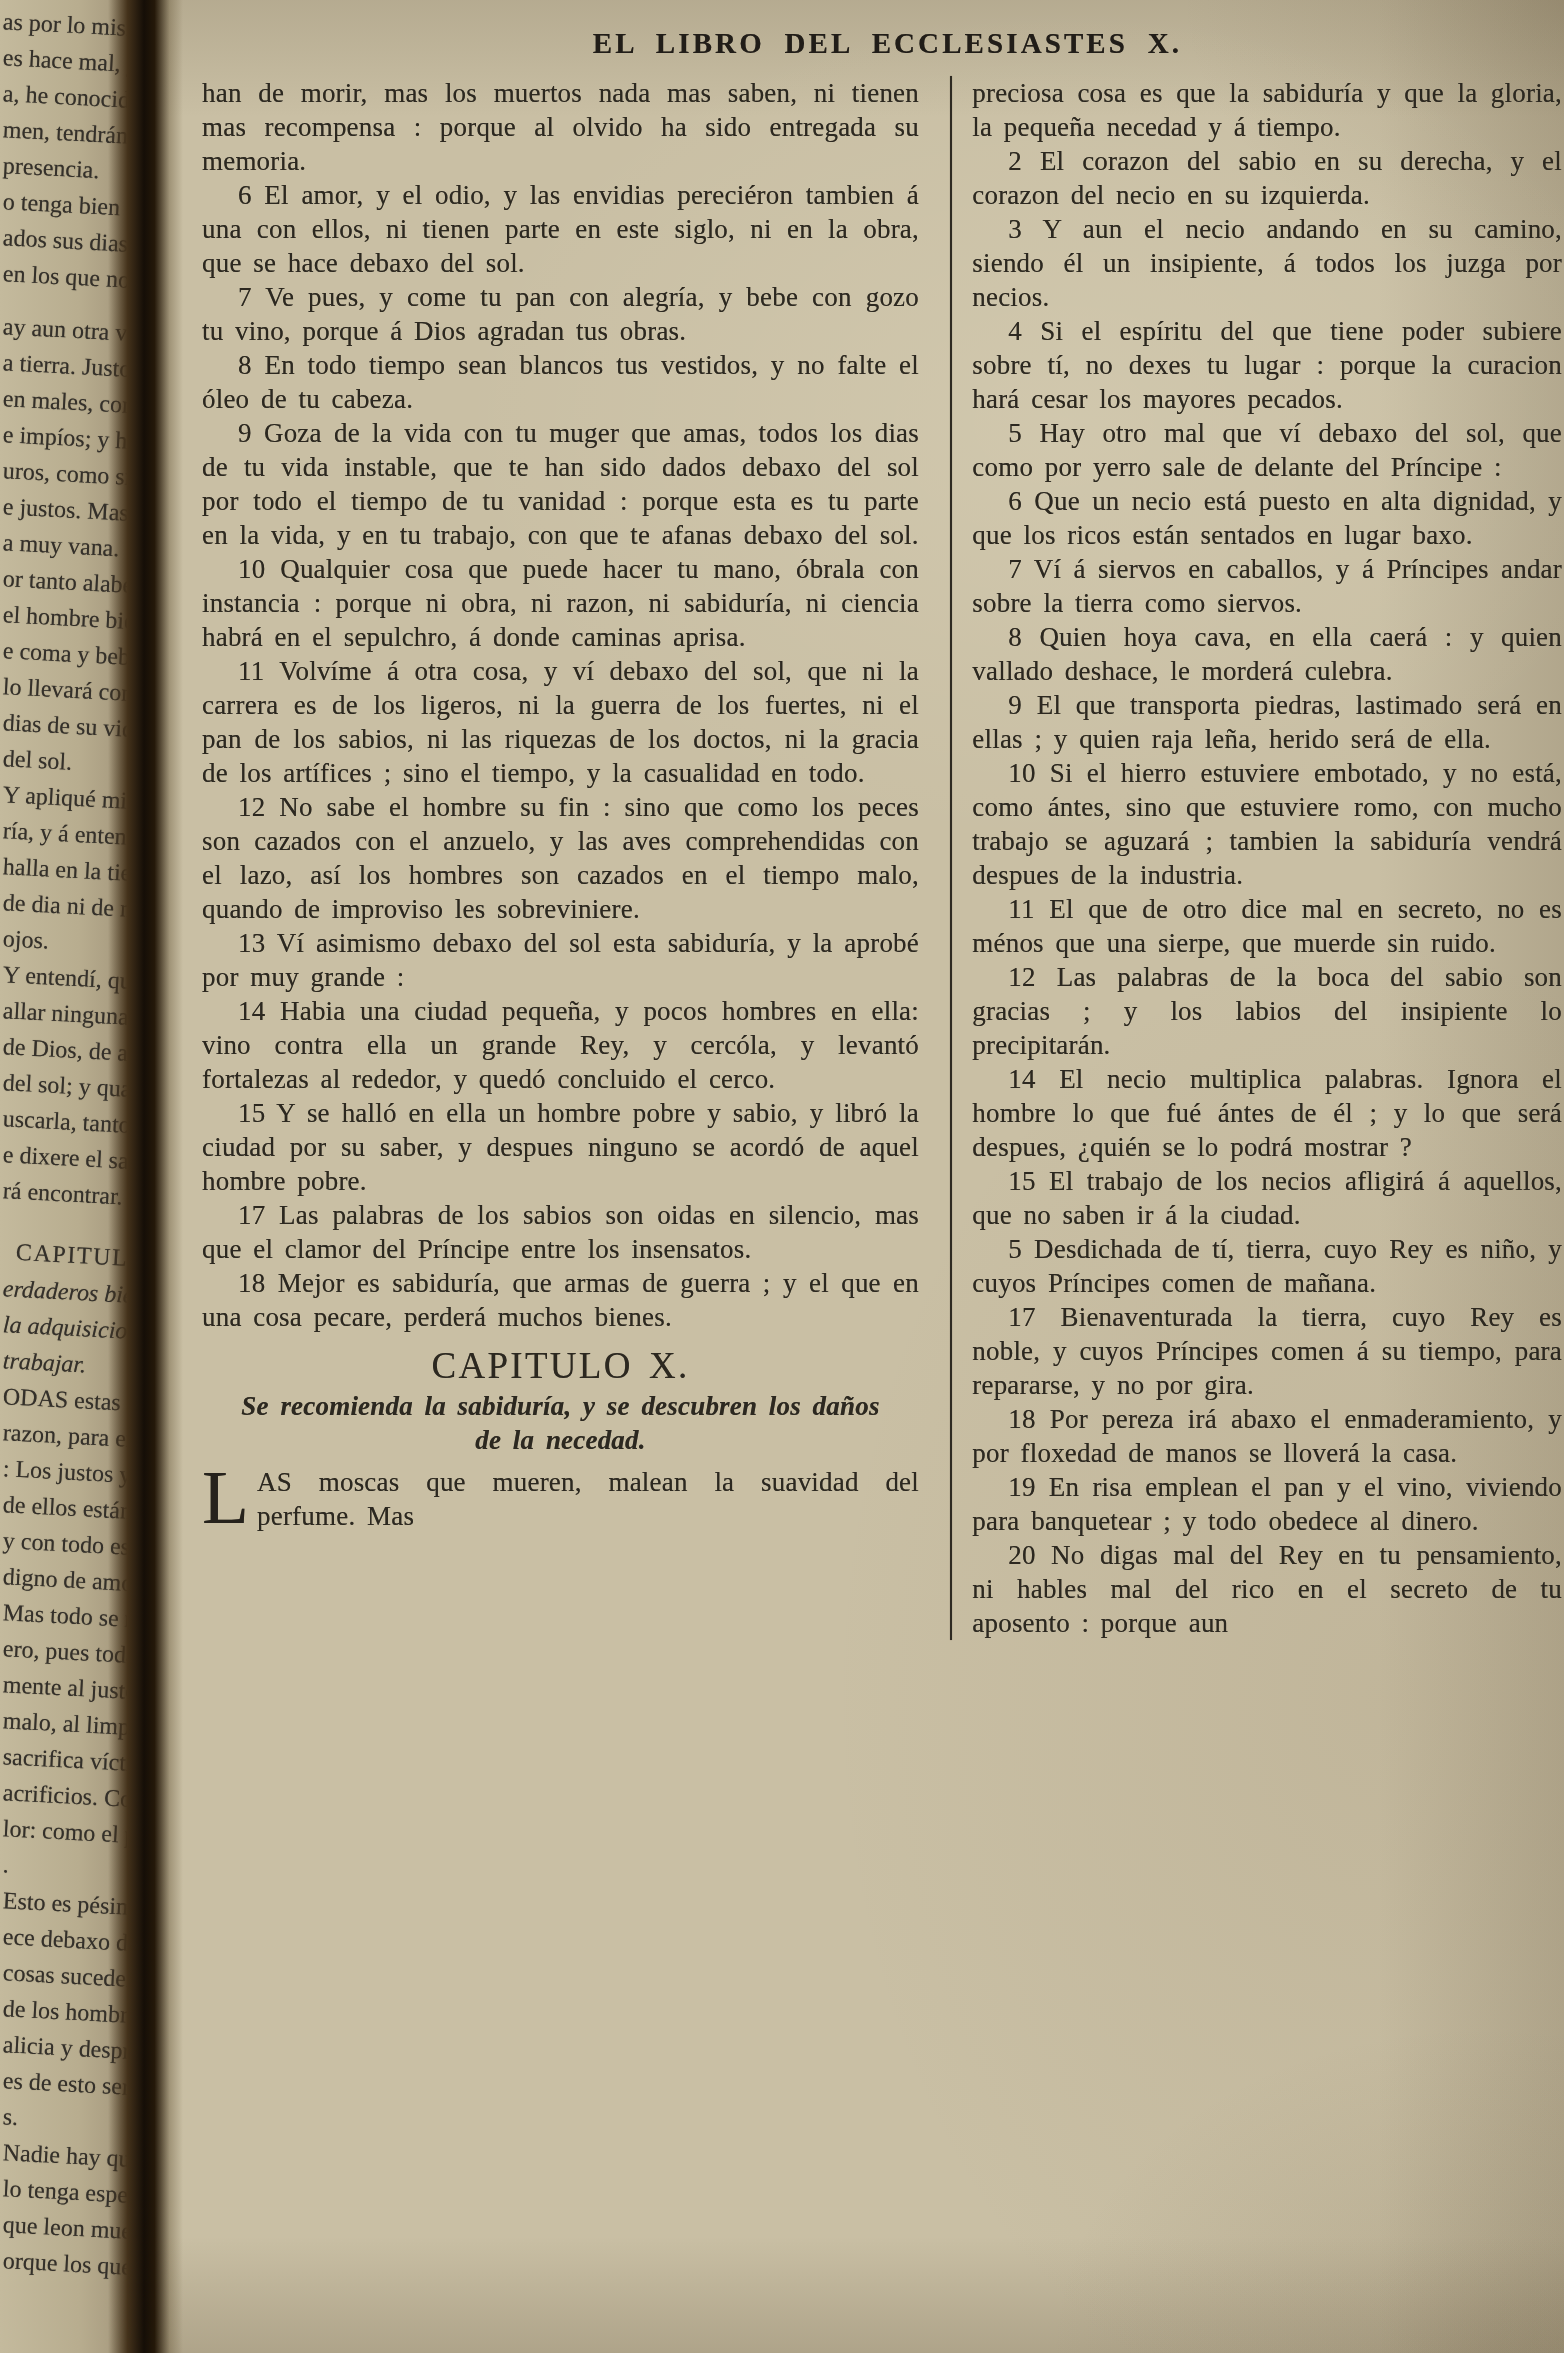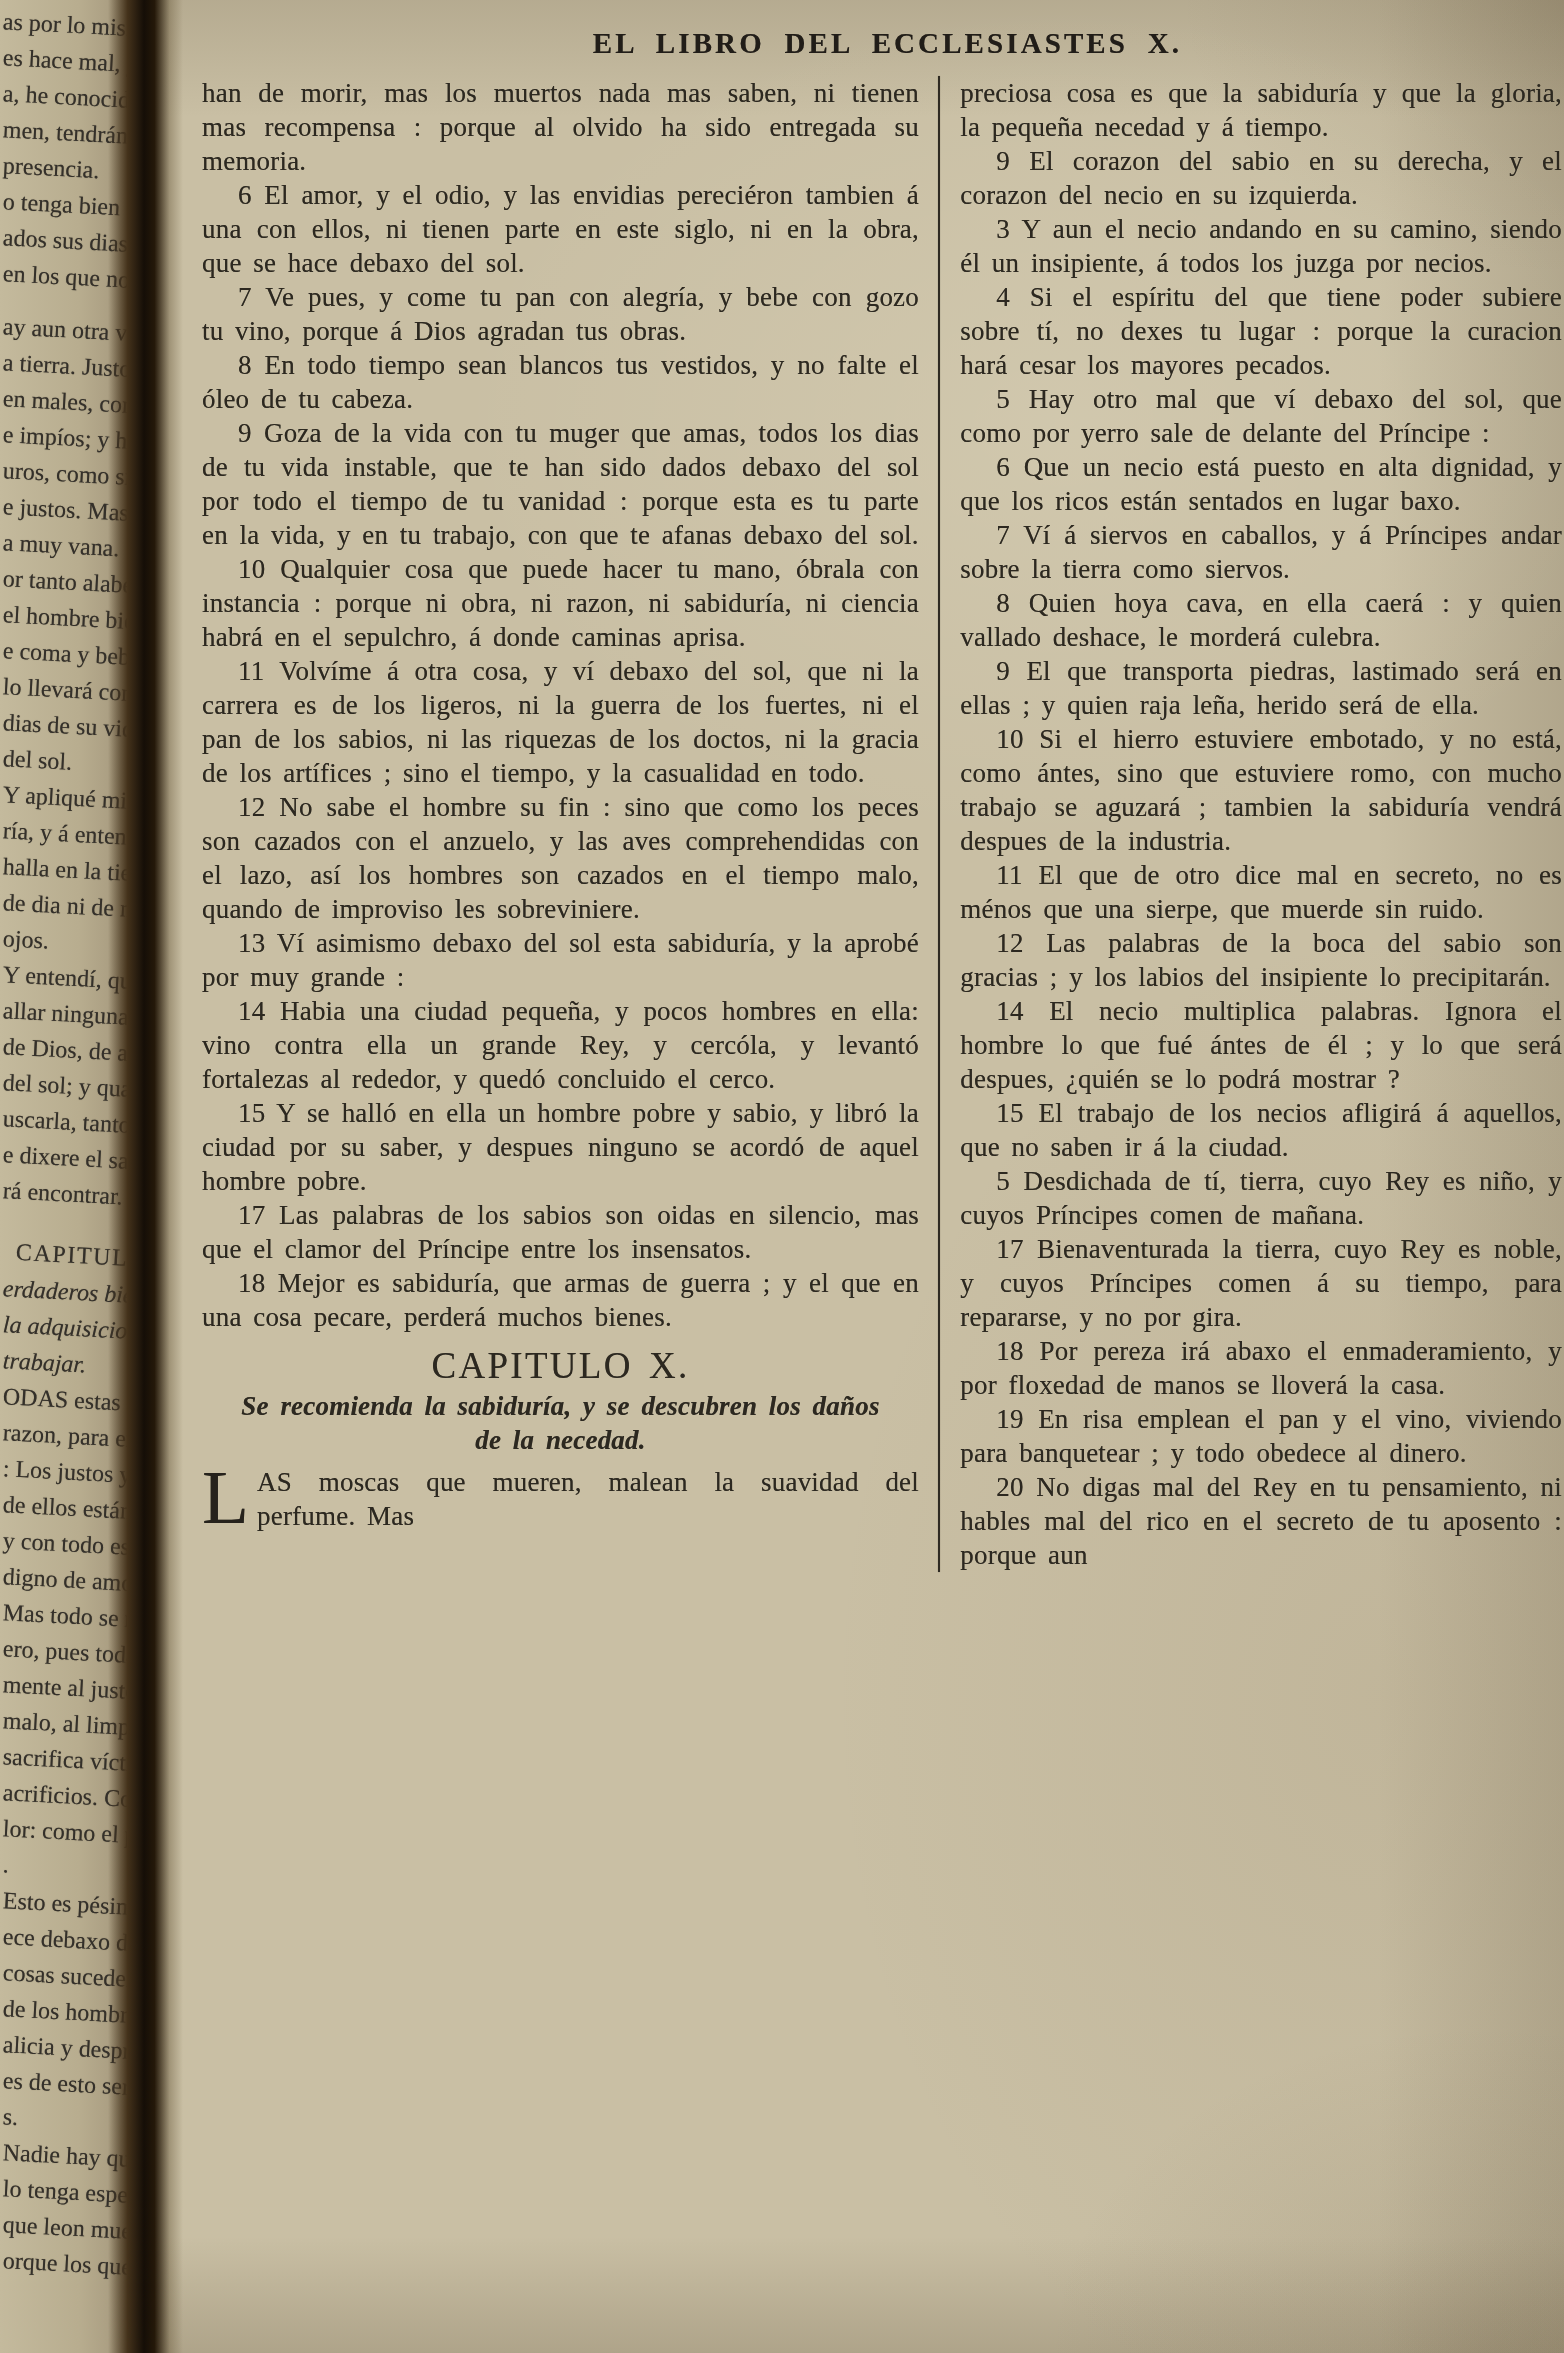--- a/index.html
+++ b/index.html
@@ -49,21 +49,21 @@
     font-weight:bold;
     font-size:29px;
     letter-spacing:3.1px;
     word-spacing:9.4px;
     color:#211d18;
     text-shadow:0 0 0.6px rgba(35,30,22,0.6);
   }
   .columns{display:flex;align-items:stretch;}
   .col{font-size:27px;line-height:34px;letter-spacing:0.2px;word-spacing:4.7px;
        text-shadow:0 0 0.5px rgba(40,36,28,0.55);}
-  .col1{width:717px;padding-right:19px;}
+  .col1{width:717px;padding-right:31px;}
   .col2{flex:1;padding-left:20px;padding-right:11px;}
   .divider{width:2.3px;background:#2e2a22;box-shadow:0 0 0.8px rgba(40,35,25,0.8);}
   .para{margin:0;text-align:justify;text-indent:36px;}
   .para.noindent{text-indent:0;}
   .chap-head{text-align:center;font-size:37px;letter-spacing:2.3px;margin:15.6px 0 6.3px 0;}
   .chap-sub{text-align:center;font-style:italic;margin:0 31px 7.8px 31px;line-height:34px;font-weight:bold;}
   .initial{
     float:left;font-size:77px;line-height:61px;padding:1.6px 7.8px 0 0;
     font-weight:normal;color:#26221c;
   }
@@ -162,21 +162,21 @@
           <p class="para">15 Y se halló en ella un hombre pobre y sabio, y libró la ciudad por su saber, y despues ninguno se acordó de aquel hombre pobre.</p>
           <p class="para">17 Las palabras de los sabios son oidas en silencio, mas que el clamor del Príncipe entre los insensatos.</p>
           <p class="para">18 Mejor es sabiduría, que armas de guerra ; y el que en una cosa pecare, perderá muchos bienes.</p>
           <div class="chap-head">CAPITULO X.</div>
           <div class="chap-sub">Se recomienda la sabiduría, y se descubren los daños de la necedad.</div>
           <p class="para dropcap-para"><span class="initial">L</span>AS moscas que mueren, malean la suavidad del perfume.  Mas</p>
         </div>
       <div class="divider"></div>
       <div class="col col2" id="col2">
           <p class="para noindent">preciosa cosa es que la sabiduría y que la gloria, la pequeña necedad y á tiempo.</p>
-          <p class="para">9 El corazon del sabio en su derecha, y el corazon del necio en su izquierda.</p>
+          <p class="para">2 El corazon del sabio en su derecha, y el corazon del necio en su izquierda.</p>
           <p class="para">3 Y aun el necio andando en su camino, siendo él un insipiente, á todos los juzga por necios.</p>
           <p class="para">4 Si el espíritu del que tiene poder subiere sobre tí, no dexes tu lugar : porque la curacion hará cesar los mayores pecados.</p>
           <p class="para">5 Hay otro mal que ví debaxo del sol, que como por yerro sale de delante del Príncipe :</p>
           <p class="para">6 Que un necio está puesto en alta dignidad, y que los ricos están sentados en lugar baxo.</p>
           <p class="para">7 Ví á siervos en caballos, y á Príncipes andar sobre la tierra como siervos.</p>
           <p class="para">8 Quien hoya cava, en ella caerá : y quien vallado deshace, le morderá culebra.</p>
           <p class="para">9 El que transporta piedras, lastimado será en ellas ; y quien raja leña, herido será de ella.</p>
           <p class="para">10 Si el hierro estuviere embotado, y no está, como ántes, sino que estuviere romo, con mucho trabajo se aguzará ; tambien la sabiduría vendrá despues de la industria.</p>
           <p class="para">11 El que de otro dice mal en secreto, no es ménos que una sierpe, que muerde sin ruido.</p>
           <p class="para">12 Las palabras de la boca del sabio son gracias ; y los labios del insipiente lo precipitarán.</p>

